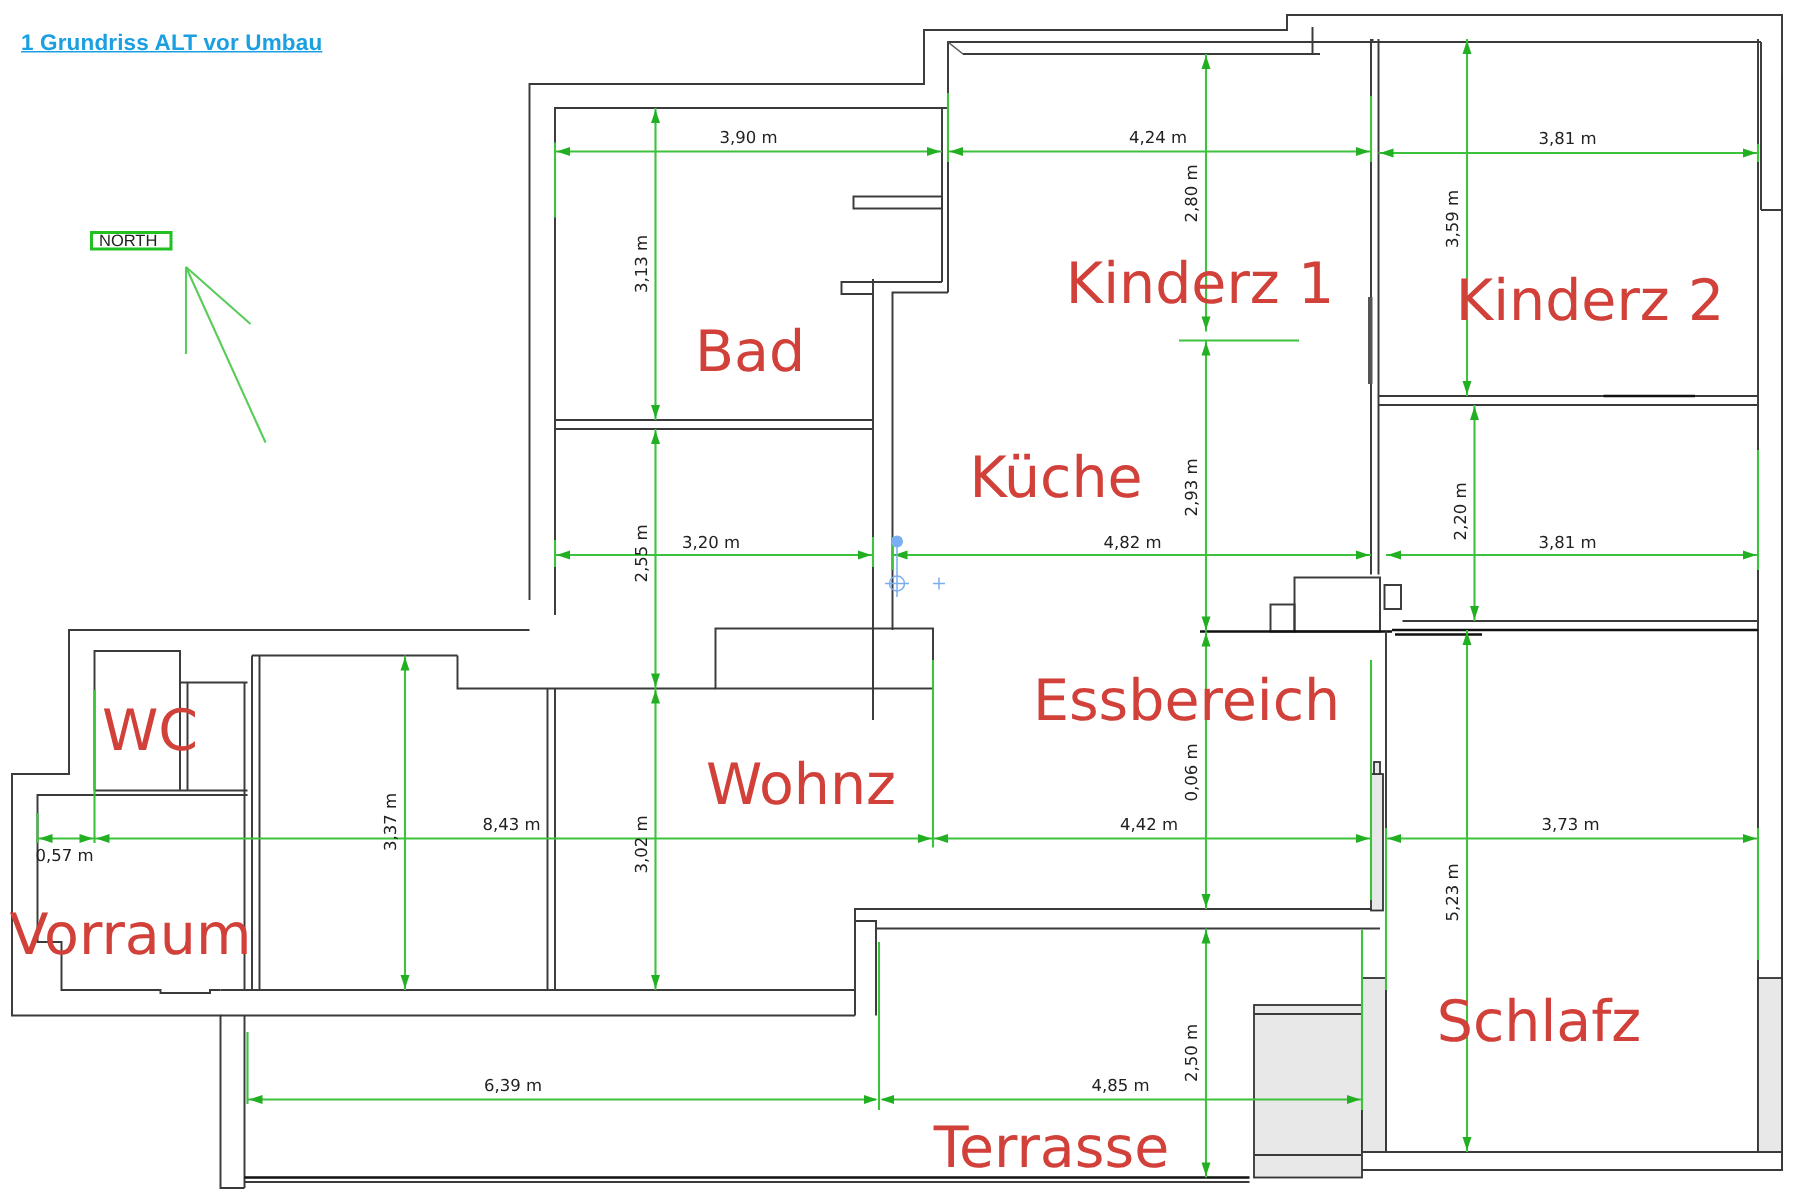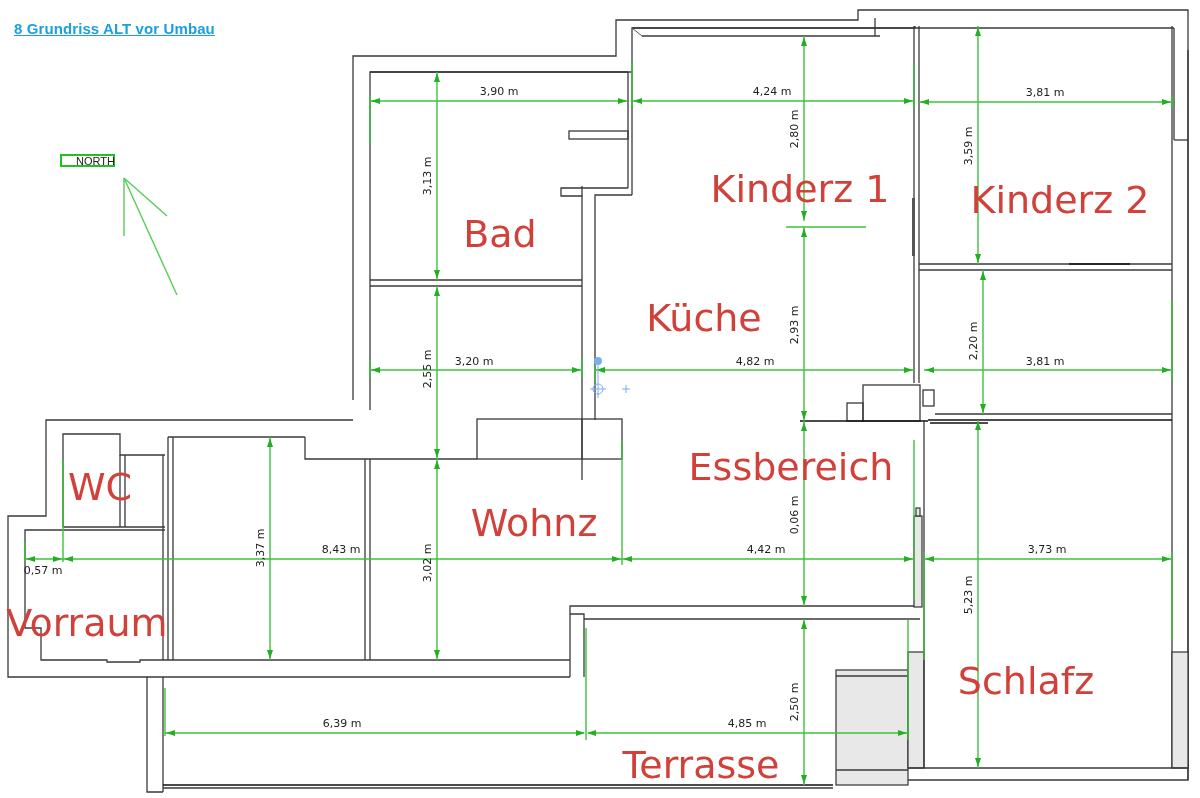--- a/index.html
+++ b/index.html
@@ -7,39 +7,39 @@
     .title {
       position: absolute; left: 14px; top: 20px;
       font-family: "Liberation Sans", sans-serif; font-weight: bold; font-size: 15px;
       color: #1aa0e0; text-decoration: underline; text-decoration-thickness: 1px;
       letter-spacing: 0.1px;
     }
     .north-box {
       position: absolute; left: 60px; top: 154px; width: 55px; height: 13px;
       border: 2px solid #22c022; box-sizing: border-box;
       font-family: "Liberation Sans", sans-serif; font-size: 11px; line-height: 10px;
-      color: #222; padding-left: 14px;
+      color: #222; padding-left: 4px;
     }
     svg#plan { position: absolute; left: 0; top: 0; }
     .wall { fill: none; stroke: #3a3a3a; stroke-width: 1.3; }
     .wall-thin { fill: none; stroke: #555; stroke-width: 1; }
     .wall-dark { fill: none; stroke: #111; stroke-width: 1.6; }
     .fill-grey { fill: #e8e8e8; stroke: #333; stroke-width: 1.2; }
     .dim { stroke: #3cc23c; stroke-width: 1.4; fill: none; }
     .dimtick { stroke: #3cc23c; stroke-width: 1.4; }
     .arrow { fill: #22b022; }
     .dimtext { font-family: "DejaVu Sans", sans-serif; font-size: 11px; fill: #222; }
     .room { font-family: "DejaVu Sans", sans-serif; font-size: 38px; fill: #d2403a; }
     .nline { stroke: #58cc58; stroke-width: 1.4; fill: none; }
     .cursor { stroke: #7aaef0; stroke-width: 1; fill: none; }
   </style>
 </head>
 <body>
 
-<div class="title">8 Grundriss ALT vor Umbau</div>
+<div class="title">1 Grundriss ALT vor Umbau</div>
 <div class="north-box">NORTH</div>
 
 <svg id="plan" width="1200" height="798" viewBox="0 0 1200 798" xmlns="http://www.w3.org/2000/svg">
 
   <g>
     <line class="nline" x1="124" y1="178" x2="124" y2="236"></line>
     <line class="nline" x1="124" y1="178" x2="167" y2="216"></line>
     <line class="nline" x1="124" y1="178" x2="177" y2="295"></line>
   </g>
 

